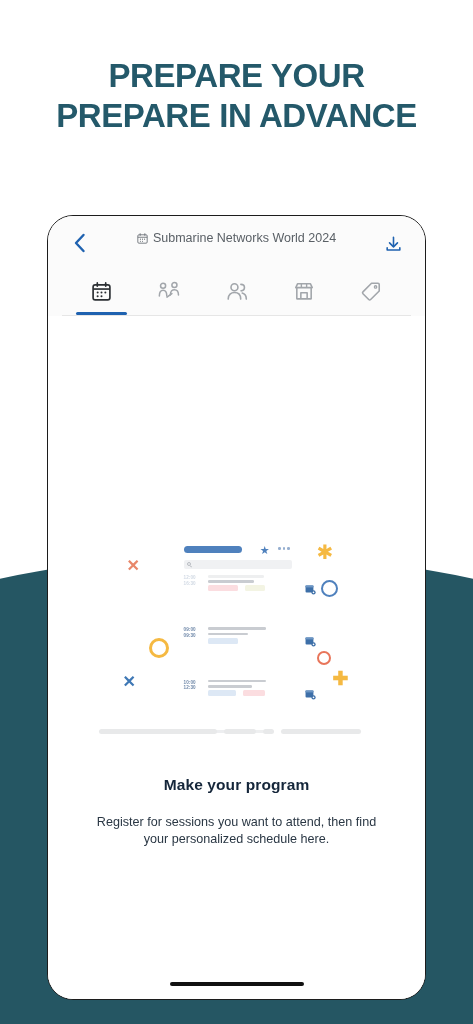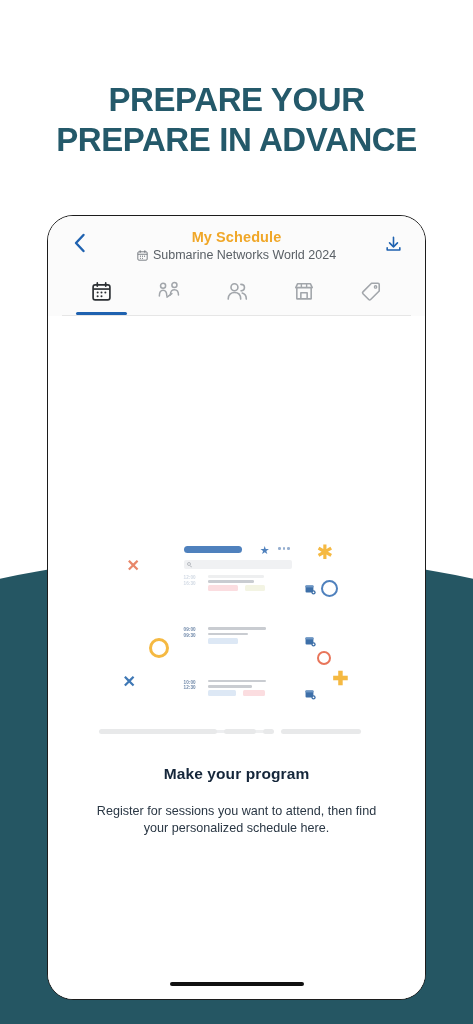--- a/index.html
+++ b/index.html
@@ -24,21 +24,21 @@
     width:713px;
     height:700px;
     background:#255663;
     border-radius:50% 50% 0 0 / 90px 90px 0 0;
     z-index:0;
   }
 
   
   .headline{
     position:absolute;
-    top:80px; left:0; right:0;
+    top:56px; left:0; right:0;
     z-index:3;
     text-align:center;
     color:#24596a;
     font-weight:bold;
     font-size:33px;
     line-height:1.22;
     letter-spacing:-0.4px;
     padding:0 6px;
   }
   .headline .l2{ display:block; }
@@ -215,21 +215,21 @@
   }
   .fb{ height:5px; border-radius:2.5px; background:#e8e9ea; }
 
   
   .dec{ position:absolute; }
   .dec-x{ font-weight:bold; line-height:1; }
   .dec-ring{ border-radius:50%; }
 
   
   .empty-title{
-    margin-top:27px;
+    margin-top:38px;
     font-size:15.5px;
     font-weight:bold;
     color:#15263a;
     text-align:center;
     letter-spacing:0.1px;
   }
   .empty-desc{
     margin-top:20px;
     width:300px;
     text-align:center;
@@ -265,21 +265,20 @@
     <div class="app-header">
       <div class="hdr-row">
 
         <div class="back-btn">
           <svg width="13" height="20" viewBox="0 0 13 20" fill="none">
             <path d="M10.5 2 L3 10 L10.5 18" stroke="#1f62b0" stroke-width="2.4" stroke-linecap="round" stroke-linejoin="round"></path>
           </svg>
         </div>
 
         <div class="hdr-center">
-          <div class="app-title">My Schedule</div>
           <div class="app-sub">
             <svg width="11" height="11" viewBox="0 0 16 16">
               <rect x="1.2" y="2.6" width="13.6" height="12.2" rx="1.6" fill="none" stroke="#6c7278" stroke-width="1.3"></rect>
               <path d="M1.2 6.2 H14.8" stroke="#6c7278" stroke-width="1.3"></path>
               <path d="M4.6 1 V3.6 M11.4 1 V3.6" stroke="#6c7278" stroke-width="1.3" stroke-linecap="round"></path>
               <circle cx="5" cy="9" r="0.85" fill="#6c7278"></circle>
               <circle cx="8" cy="9" r="0.85" fill="#6c7278"></circle>
               <circle cx="11" cy="9" r="0.85" fill="#6c7278"></circle>
               <circle cx="5" cy="12" r="0.85" fill="#6c7278"></circle>
               <circle cx="8" cy="12" r="0.85" fill="#6c7278"></circle>

